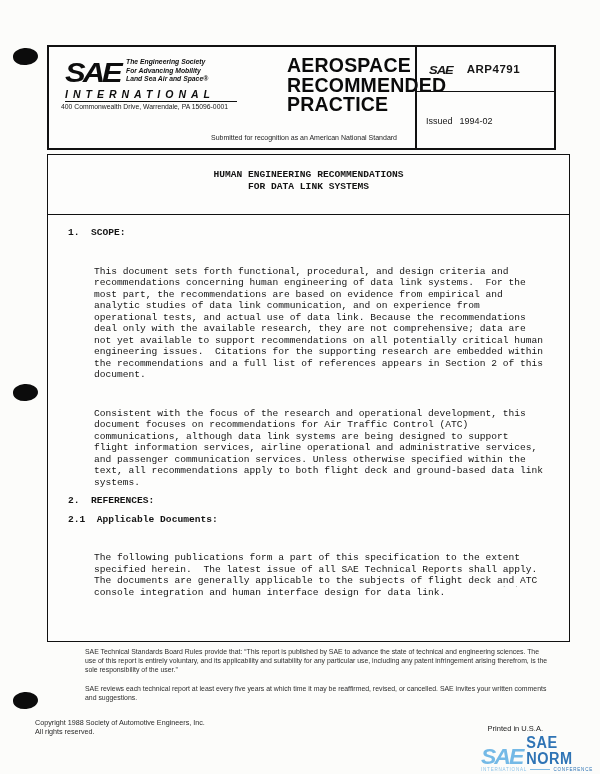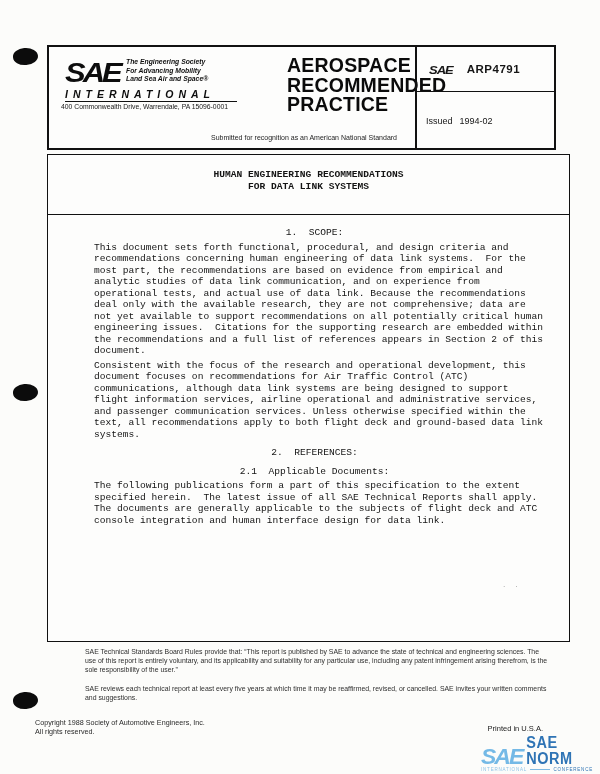--- a/index.html
+++ b/index.html
@@ -80,22 +80,22 @@
     padding-top:14px; text-align:center;
     font-family:"Liberation Mono", monospace;
     font-size:9.6px; font-weight:bold; line-height:11.5px;
     white-space:pre-line; color:#141414;
   }
   .content {
     padding:12px 8px 0 46px;
     font-family:"Liberation Mono", monospace;
     font-size:9.6px; line-height:11.5px; color:#141414;
   }
-  .sec-heading { white-space:pre; margin-left:-26px; font-weight:normal;text-align:center; }
-  .para { white-space:pre-wrap; margin-top:3px; }
+  .sec-heading { white-space:pre; margin-left:-26px; font-weight:bold; }
+  .para { white-space:pre-wrap; margin-top:27px; }
   .mt { margin-top:7px; }
   .specks {
     position:absolute; left:455px; top:428px;
     font-size:7px; color:#9a9a9a; letter-spacing:4px;
   }
 
   
   .fineprint {
     position:absolute; left:85px; top:647px; width:463px;
     font-size:6.9px; line-height:9.2px; color:#2e2e2e;

